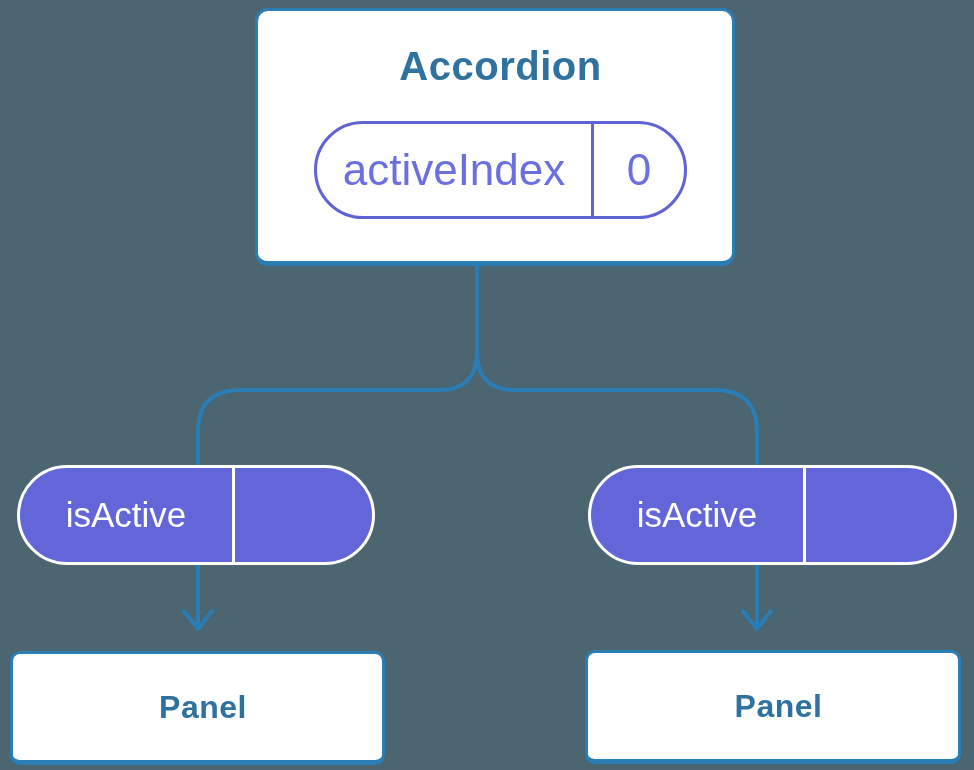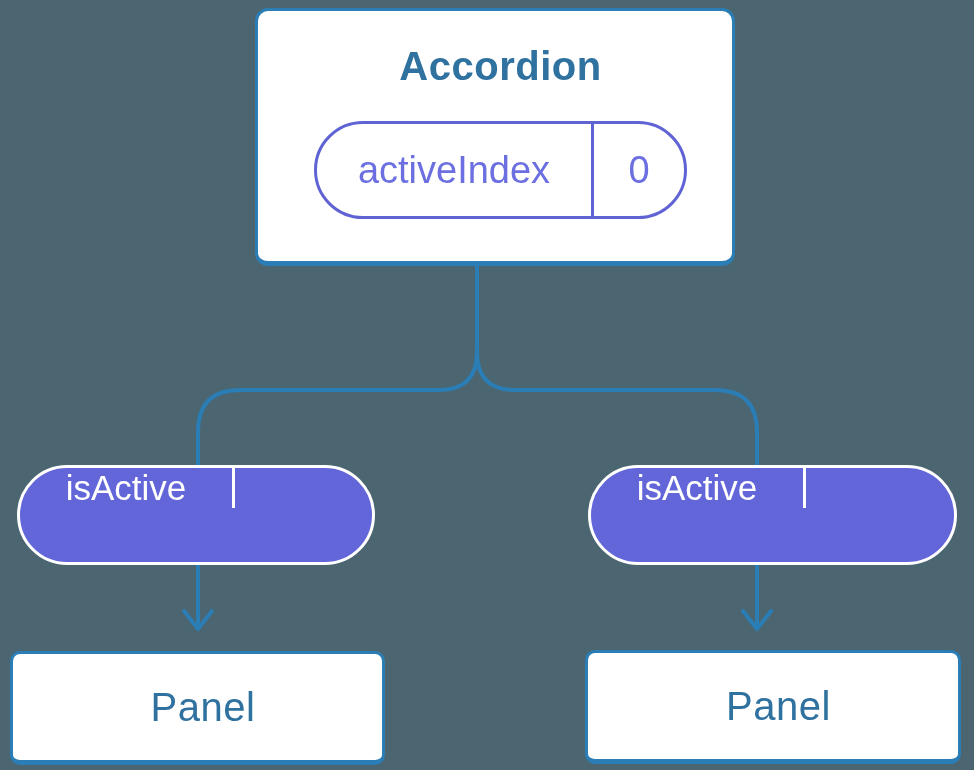--- a/index.html
+++ b/index.html
@@ -48,53 +48,52 @@
     margin-top:30px;
     box-sizing:border-box;
     width:373px;height:98px;
     border:3px solid var(--state-border,#5f63d4);
     border-radius:49px;
     background:var(--card-bg,#fff);
     display:flex;align-items:stretch;
   }
   .state-pill .seg{
     display:flex;align-items:center;justify-content:center;
-    font-size:38px;
+    font-size:44px;
     color:var(--state-text,#6b6fe0);
   }
   .state-pill .seg-name{flex:1;border-right:3px solid var(--state-border,#5f63d4);}
   .state-pill .seg-value{width:90px;}
   .prop-pill{
     position:absolute;
     box-sizing:border-box;
     height:100px;
     background:var(--pill-fill,#6366d9);
     border:3px solid #fff;
     border-radius:50px;
     display:flex;align-items:stretch;
     z-index:2;
-    flex-direction:column;
   }
   .prop-pill .seg{
     display:flex;align-items:center;justify-content:center;
     font-size:35px;
     color:var(--pill-text,#fff);
   }
   .prop-pill .seg-name{width:212px;border-right:3px solid #fff;}
   .prop-pill .seg-value{flex:1;}
   .pill-left{left:17px;top:465px;width:358px;}
   .pill-right{left:588px;top:465px;width:369px;}
   .panel-card{
     display:flex;align-items:center;justify-content:center;
     border-radius:10px;
   }
   .panel-left{left:10px;top:651px;width:375px;height:114px;}
   .panel-right{left:585px;top:650px;width:376px;height:114px;}
   .panel-title{
-    font-size:40px;font-weight:400;letter-spacing:0.5px;
+    font-size:32px;font-weight:700;letter-spacing:0.5px;
     color:var(--node-text,#2f719f);
   }
 </style>
 </head>
 <body>
 
 <div class="stage">
 
   <svg class="connectors" viewBox="0 0 974 770" xmlns="http://www.w3.org/2000/svg">
     <path d="M477 262 L477 352"></path>

